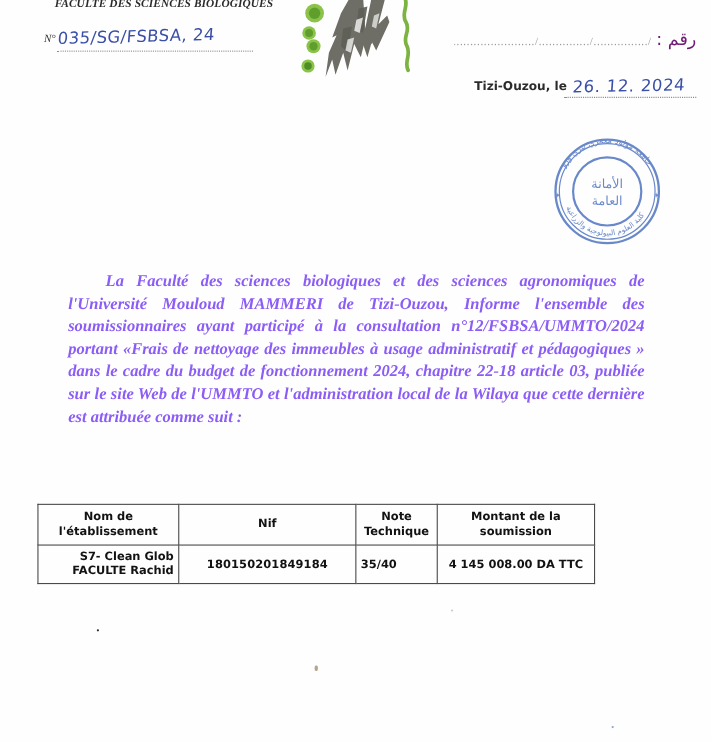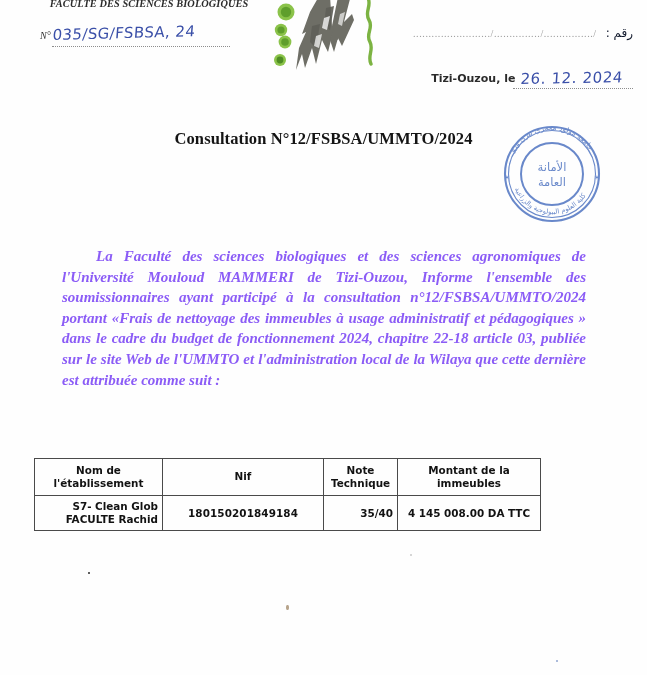--- a/index.html
+++ b/index.html
@@ -93,22 +93,22 @@
     right: 14px;
     top: 26px;
     width: 220px;
     display: flex;
     align-items: baseline;
     justify-content: flex-end;
     direction: rtl;
   }
   .arabic-label {
     font-family: "DejaVu Sans", sans-serif;
-    font-size: 12px;
-    color: #0f172a;
+    font-size: 16px;
+    color: #701a75;
     white-space: nowrap;
   }
   .arabic-dots {
     flex: 1;
     font-family: "Liberation Serif", serif;
     font-size: 10px;
     color: #9a9a9a;
     letter-spacing: 0.6px;
     overflow: hidden;
     white-space: nowrap;
@@ -236,21 +236,21 @@
   .col-nif  { width: 161px; }
   .col-note { width: 74px;  }
   .col-mnt  { width: 143px; }
 
   .cell-nom {
     text-align: right;
     line-height: 13.5px;
     padding-left: 5px;
   }
   .cell-nif  { text-align: center; font-size: 11.4px; letter-spacing: 0.1px; }
-  .cell-note { text-align: right; padding-right: 9px; font-size: 11.4px; }
+  .cell-note { padding-right: 9px; font-size: 11.4px; }
   .cell-mnt  { text-align: center; font-size: 11.2px; }
 
   
   .speck { position: absolute; border-radius: 50%; }
 </style>
 </head>
 <body>
 
 <div class="page">
 
@@ -331,21 +331,20 @@
       <text font-family="DejaVu Sans, sans-serif" font-size="6.8" fill="#5d7fc6" letter-spacing="0.3">
         <textPath href="#arcBottom" startOffset="12%">كلية العلوم البيولوجية والزراعية</textPath>
       </text>
 
       <text x="56" y="53" text-anchor="middle" font-family="DejaVu Sans, sans-serif" font-size="11.5" fill="#5d7fc6">الأمانة</text>
       <text x="56" y="68" text-anchor="middle" font-family="DejaVu Sans, sans-serif" font-size="11.5" fill="#5d7fc6">العامة</text>
     </svg>
   </div>
 
   <div class="title-block">
-    <div class="title-sub">Consultation N°12/FSBSA/UMMTO/2024</div>
   </div>
 
   <div class="body-text">La Faculté des sciences biologiques et des sciences agronomiques  de l'Université Mouloud MAMMERI de Tizi-Ouzou, Informe l'ensemble des soumissionnaires ayant participé à la  consultation n°12/FSBSA/UMMTO/2024 portant «Frais de nettoyage des immeubles à usage administratif et pédagogiques » dans le cadre du budget de fonctionnement 2024, chapitre 22-18 article 03, publiée sur le site Web de l'UMMTO et l'administration local de la Wilaya que cette dernière est attribuée comme suit :</div>
 
   <table class="bid-table">
     <colgroup>
       <col class="col-nom">
         <col class="col-nif">
         <col class="col-note">
         <col class="col-mnt">
@@ -358,21 +357,21 @@
         </th>
         <th>
           <div>Nif</div>
         </th>
         <th>
           <div>Note</div>
           <div>Technique</div>
         </th>
         <th>
           <div>Montant de la</div>
-          <div>immeubles</div>
+          <div>soumission</div>
         </th>
       </tr>
     </thead>
     <tbody>
       <tr>
         <td class="cell-nom">
           <div>S7- Clean Glob</div>
           <div>FACULTE Rachid</div>
         </td>
         <td class="cell-nif">180150201849184</td>

